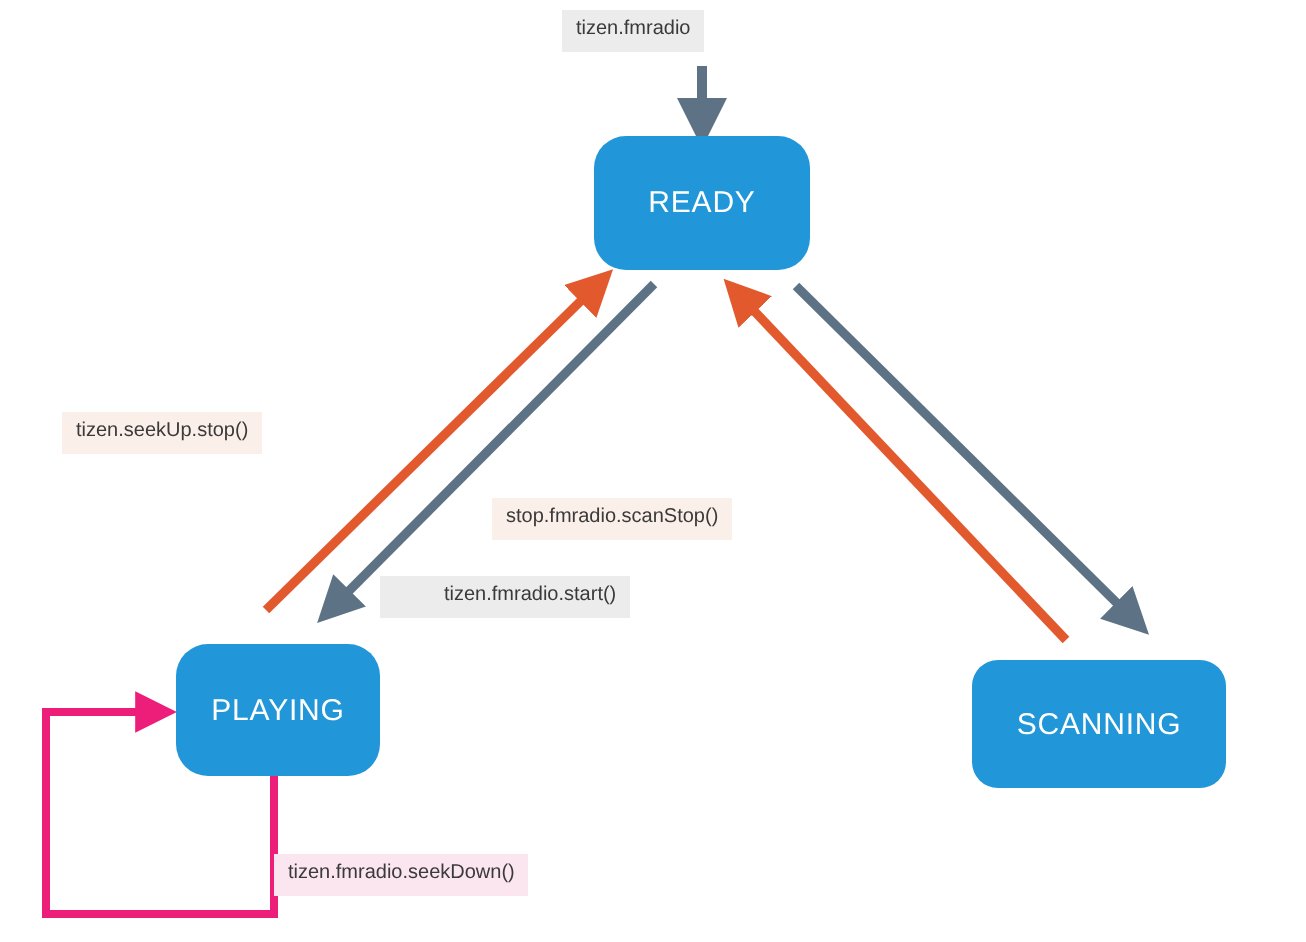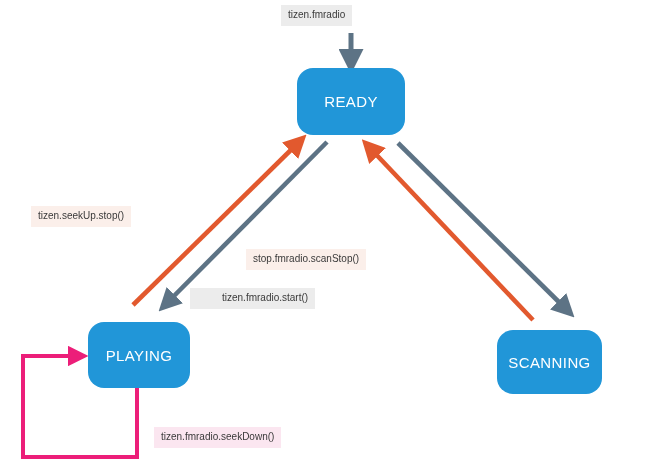--- a/index.html
+++ b/index.html
@@ -50,29 +50,29 @@
     padding: 4px 7px 5px 7px;
     box-sizing: border-box;
     line-height: 1.15;
   }
   .lbl-gray   { background: #ececec; }
   .lbl-peach  { background: #fbefea; }
   .lbl-pink   { background: #fbe6f0; }
 
   #node-ready    { left: 297px; top: 68px;  width: 108px; height: 67px; }
   #node-playing  { left: 88px;  top: 322px; width: 102px; height: 66px; }
-  #node-scanning { left: 497px; top: 330px; width: 105px; height: 64px; }
+  #node-scanning { left: 486px; top: 330px; width: 127px; height: 64px; border-radius: 13px; }
 
   #label-entry     { left: 281px; top: 5px;   }
   #label-scanstart { left: 427px; top: 146px; }
   #label-stop      { left: 31px;  top: 206px; }
   #label-scanstop  { left: 246px; top: 249px; }
   #label-start     { left: 190px; top: 288px; padding-left: 32px; }
   #label-seekup    { left: 137px; top: 400px; }
-  #label-seekdown  { left: 137px; top: 427px; margin-left: 17px; }
+  #label-seekdown  { left: 137px; top: 427px; }
 </style>
 </head>
 <body>
 
 <div id="diagram-root">
 
   <svg id="edge-layer" viewBox="0 0 653 471" width="653" height="471" xmlns="http://www.w3.org/2000/svg">
     <defs>
       <marker id="head-gray" markerWidth="5" markerHeight="5" refX="2.4" refY="2.5" orient="auto" markerUnits="strokeWidth">
         <path d="M0,0 L5,2.5 L0,5 z" fill="#5d7385"></path>

